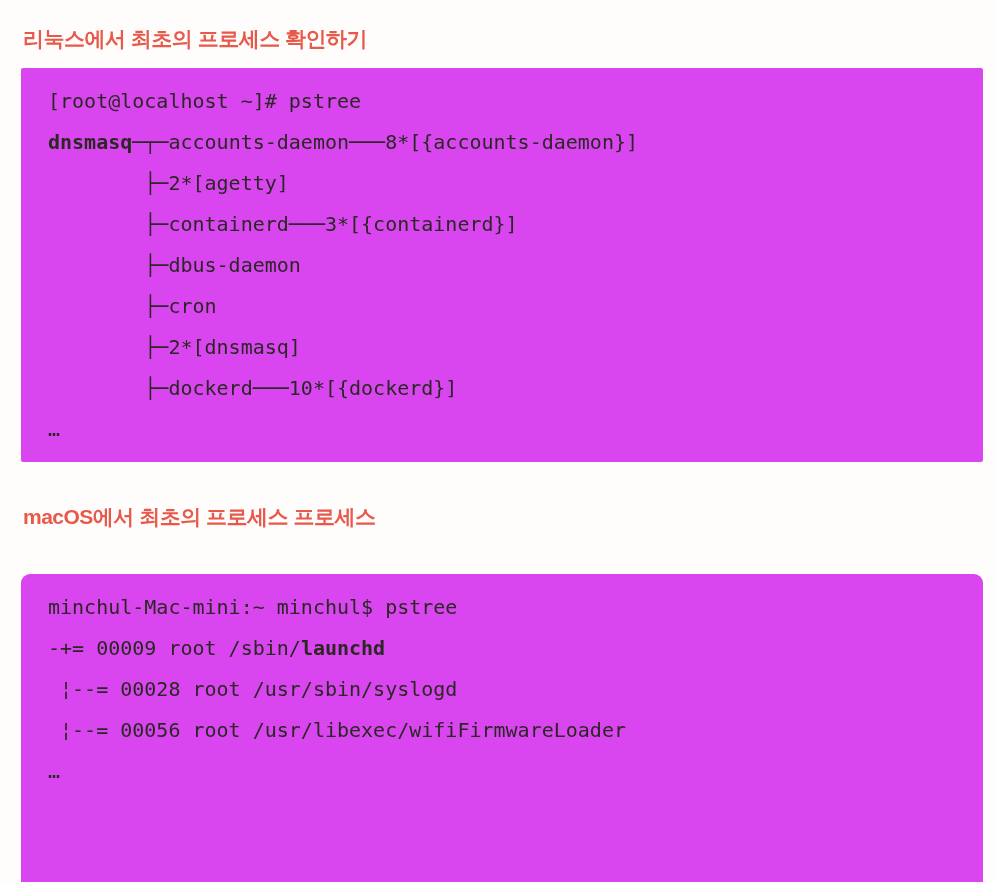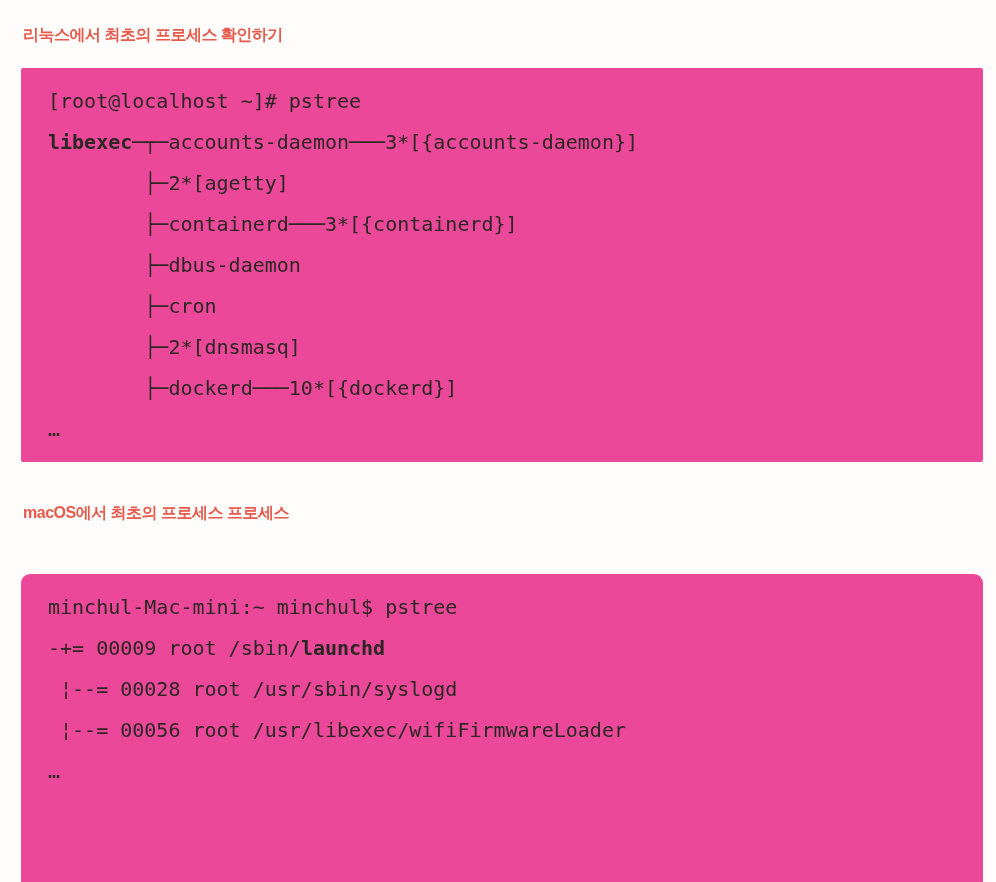--- a/index.html
+++ b/index.html
@@ -12,33 +12,33 @@
     width: 996px;
     height: 882px;
     background: #fffdfb;
     overflow: hidden;
     font-family: "Liberation Sans", "DejaVu Sans", sans-serif;
   }
   .section-heading {
     position: absolute;
     left: 23px;
     margin: 0;
-    font-size: 16px;
+    font-size: 21px;
     font-weight: bold;
     letter-spacing: -0.5px;
     color: #e7594b;
     font-family: "Liberation Sans", "DejaVu Sans", sans-serif;
   }
   #heading-linux { top: 25px; }
   #heading-macos { top: 503px; }
   .terminal-block {
     position: absolute;
     left: 21px;
     width: 962px;
-    background: #ec4899;
+    background: #d946ef;
     border-radius: 2px;
     box-sizing: border-box;
     padding: 13px 26px 14px 27px;
   }
   #terminal-linux { top: 68px; height: 394px; }
   #terminal-macos { top: 574px; height: 356px; border-radius: 9px; }
   .code-line {
     white-space: pre;
     font-family: "DejaVu Sans Mono", "Liberation Mono", monospace;
     font-size: 20px;
@@ -50,21 +50,21 @@
 </style>
 </head>
 <body>
 
 <div class="page">
 
   <h2 class="section-heading" id="heading-linux">리눅스에서 최초의 프로세스 확인하기</h2>
 
   <div class="terminal-block" id="terminal-linux">
       <div class="code-line"><span>[root@localhost ~]# pstree</span></div>
-      <div class="code-line"><span class="b">libexec</span><span>─┬─accounts-daemon───3*[{accounts-daemon}]</span></div>
+      <div class="code-line"><span class="b">dnsmasq</span><span>─┬─accounts-daemon───8*[{accounts-daemon}]</span></div>
       <div class="code-line"><span>        ├─2*[agetty]</span></div>
       <div class="code-line"><span>        ├─containerd───3*[{containerd}]</span></div>
       <div class="code-line"><span>        ├─dbus-daemon</span></div>
       <div class="code-line"><span>        ├─cron</span></div>
       <div class="code-line"><span>        ├─2*[dnsmasq]</span></div>
       <div class="code-line"><span>        ├─dockerd───10*[{dockerd}]</span></div>
       <div class="code-line"><span>…</span></div>
     </div>
 
   <h2 class="section-heading" id="heading-macos">macOS에서 최초의 프로세스 프로세스</h2>

